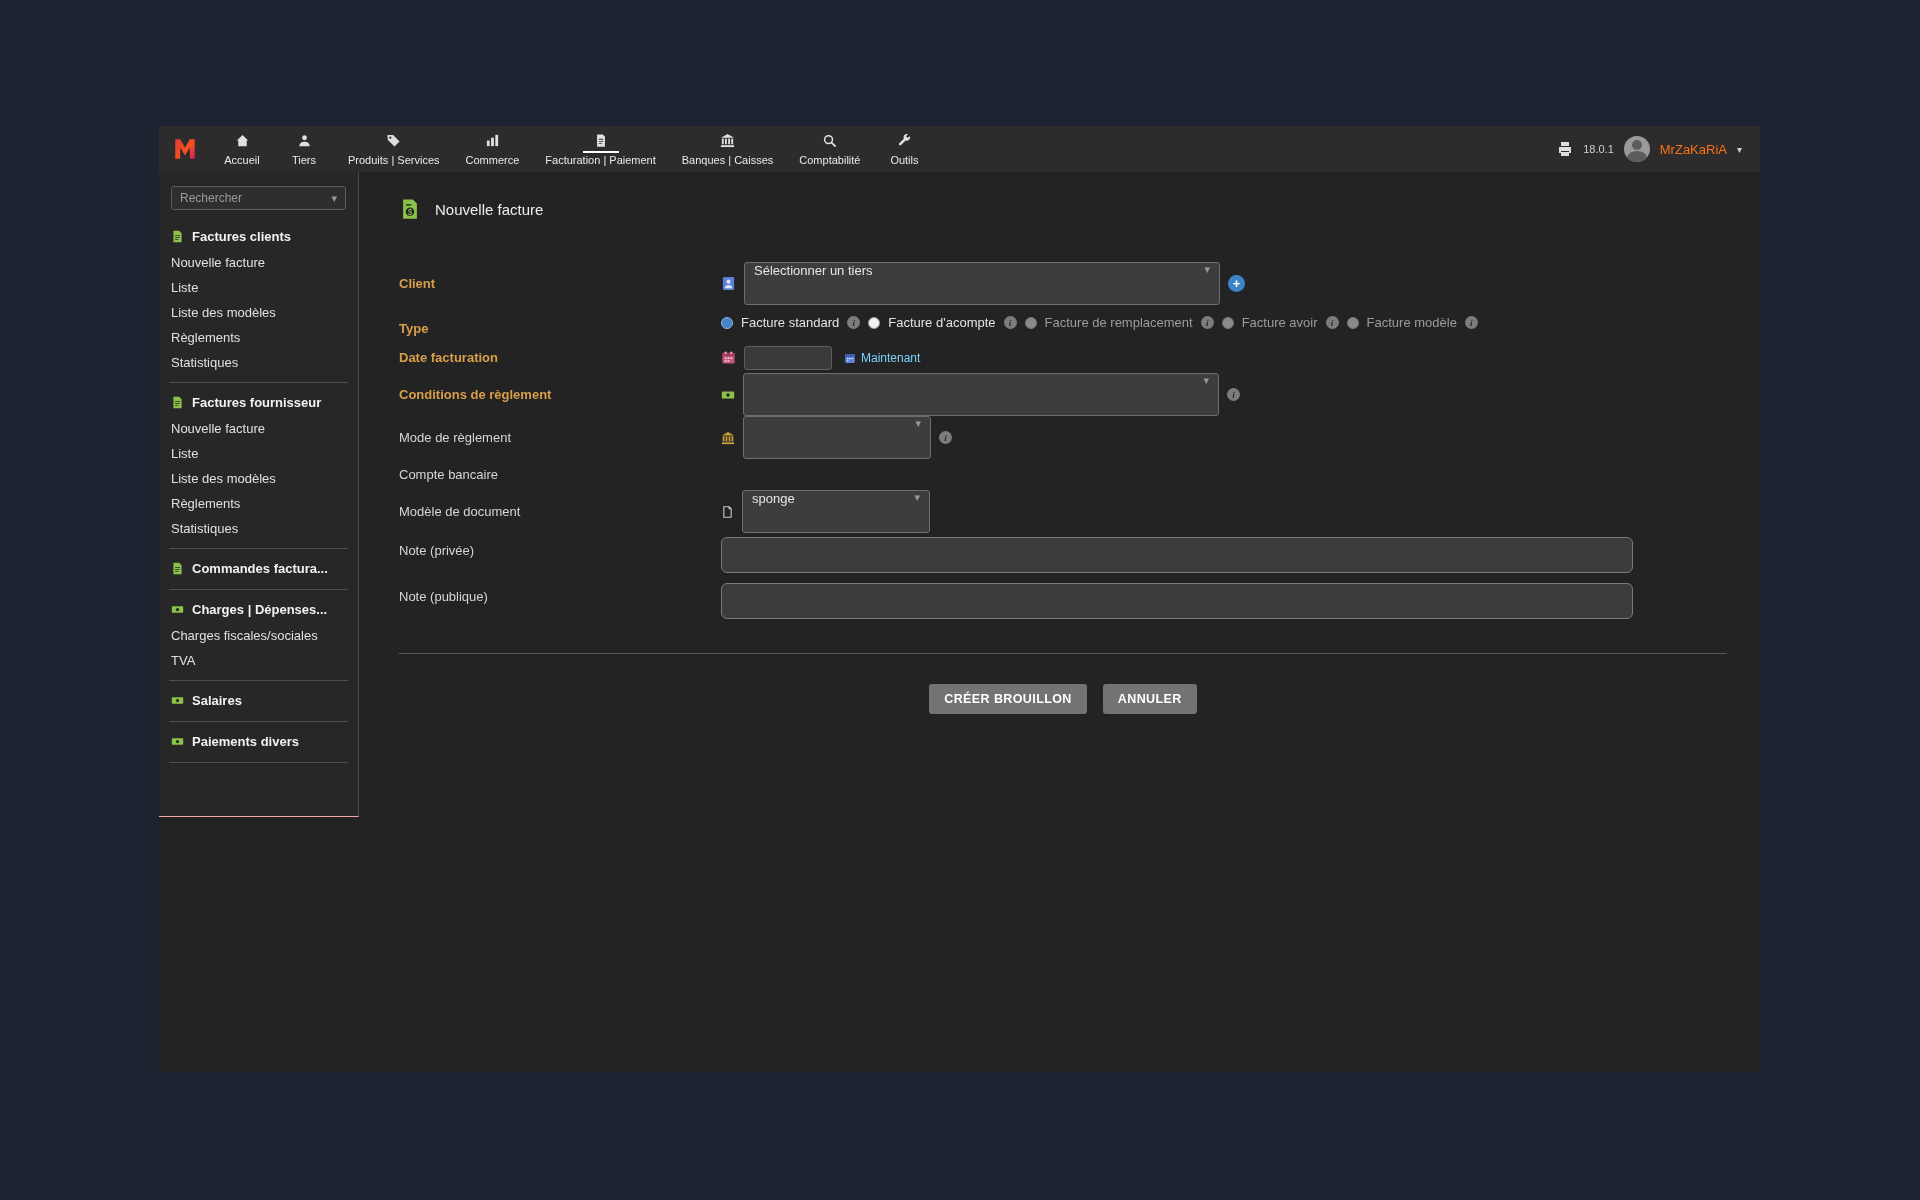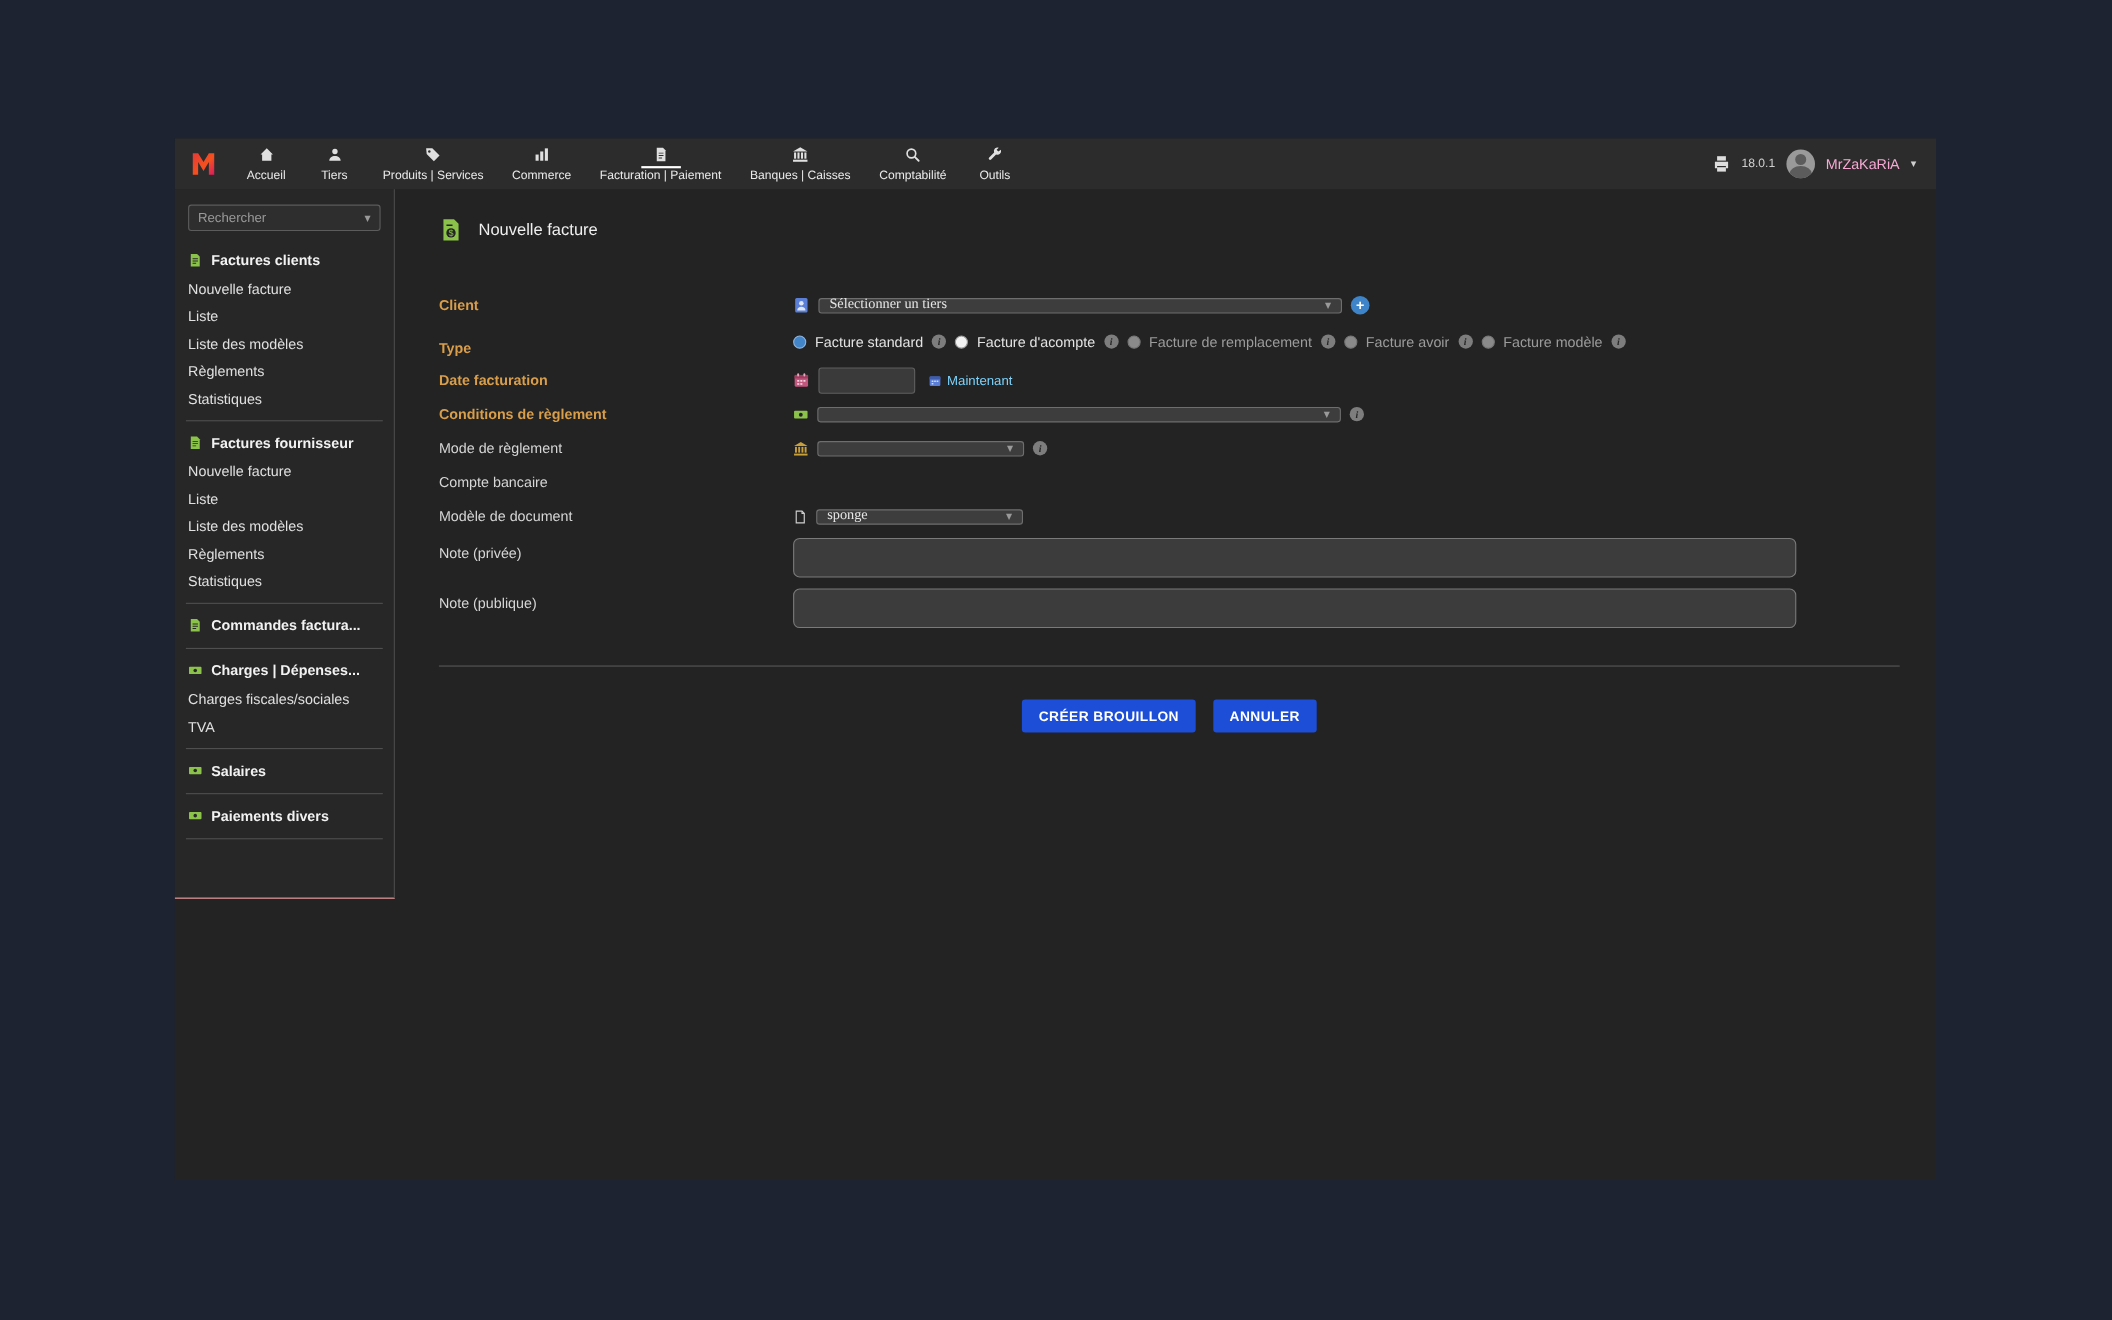--- a/index.html
+++ b/index.html
@@ -19,21 +19,21 @@
   .nav-item.active .abar { background:#ffffff; }
   .nav-item .nlabel { font-size:11px; color:#eaeaea; white-space:nowrap; }
   .nav-right { margin-left:auto; display:flex; align-items:center; gap:10px; padding-right:18px; }
   .version { font-size:11px; color:#cfcfcf; }
   .avatar { width:26px; height:26px; border-radius:50%; background:#9a9a9a; position:relative;
             overflow:hidden; cursor:pointer; }
   .avatar::before { content:""; position:absolute; left:8px; top:4px; width:10px; height:10px;
                     border-radius:50%; background:#5c5c5c; }
   .avatar::after  { content:""; position:absolute; left:3px; top:15px; width:20px; height:14px;
                     border-radius:50%; background:#5c5c5c; }
-  .username { font-size:13px; color:#f9a8d4; cursor:pointer; }
+  .username { font-size:13px; color:#f97316; cursor:pointer; }
   .caret { color:#cfcfcf; font-size:10px; cursor:pointer; }
   .printer { display:flex; align-items:center; cursor:pointer; }
 
   
   .appbody { display:flex; height:900px; }
   .sidebar { width:200px; min-width:200px; height:645px; background:#272727;
              border-right:1px solid #4a4a4a; border-bottom:1px solid #fca5a5; padding:10px 0 8px; }
   .search-select { margin:4px 12px 12px; height:24px; border:1px solid #5c5c5c; border-radius:3px;
                    background:#2e2e2e; display:flex; align-items:center; justify-content:space-between;
                    padding:0 8px; font-size:12px; color:#9a9a9a; cursor:pointer; }
@@ -45,23 +45,23 @@
   
   .main { flex:1; padding:0 33px 0 40px; }
   .title-row { display:flex; align-items:center; gap:14px; margin:26px 0 42px; }
   .page-title { font-size:15px; color:#efefef; }
 
   .frow { display:flex; align-items:center; min-height:31px; }
   .flabel { width:322px; flex:none; font-size:13px; color:#d6d6d6; }
   .req .flabel { color:#d99e4a; font-weight:bold; }
   .fval { display:flex; align-items:center; gap:8px; flex:1; }
 
-  .select { height:14px; background:#3d3d3d; border:1px solid #6e6e6e; border-radius:3px;
-            display:flex; align-items:flex-end; justify-content:space-between; padding:0 9px;
-            font-size:13px; color:#e6e6e6; cursor:pointer;font-family:Liberation Serif, serif; }
+  .select { height:43px; background:#3d3d3d; border:1px solid #6e6e6e; border-radius:3px;
+            display:flex; align-items:flex-start; justify-content:space-between; padding:0 9px;
+            font-size:13px; color:#e6e6e6; cursor:pointer; }
   .w-big { width:476px; } .w-sm { width:188px; }
   .chev { color:#9a9a9a; font-size:11px; margin-left:10px; }
   .plus { width:17px; height:17px; border-radius:50%; background:#3d85c8; color:#fff;
           display:flex; align-items:center; justify-content:center; font-size:13px; font-weight:bold;
           cursor:pointer; line-height:1; }
 
   .type-row { align-items:flex-end; }
   .type-row .flabel { padding-top:6px; }
   .radios { display:flex; flex-direction:row; align-items:flex-start; }
   .radio-row { display:flex; align-items:center; gap:8px; height:27px; font-size:13px;
@@ -83,21 +83,21 @@
   .plain-val { font-size:13px; color:#c9c9c9; }
 
   .note-row { align-items:flex-start; min-height:46px; }
   .note-row .flabel { padding-top:10px; }
   .note-area { width:912px; height:36px; background:#3c3c3c; border:1px solid #7a7a7a;
                border-radius:6px; resize:none; margin:4px 0 6px; color:#ddd;
                font-family:"Liberation Sans", sans-serif; font-size:13px; padding:6px 10px; }
 
   .form-sep { border:0; border-top:1px solid #585858; margin:28px 0 0; }
   .btn-row { display:flex; justify-content:center; gap:16px; margin-top:30px; }
-  .btn { background:#1d4ed8; color:#fff; font-weight:bold; font-size:12.5px; letter-spacing:.4px;
+  .btn { background:#737373; color:#fff; font-weight:bold; font-size:12.5px; letter-spacing:.4px;
          padding:8px 15px; border:none; border-radius:3px; cursor:pointer;
          font-family:"Liberation Sans", sans-serif; }
 
   .icon { display:inline-flex; align-items:center; justify-content:center; flex:none; }
 </style>
 </head>
 <body>
 
 <div class="app">
 

